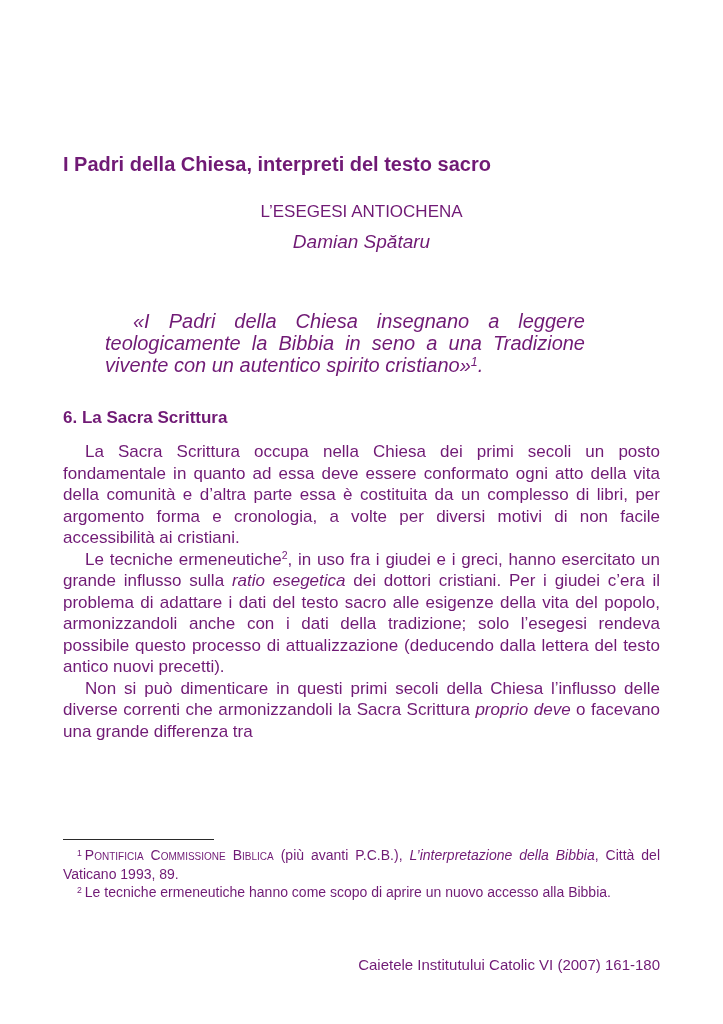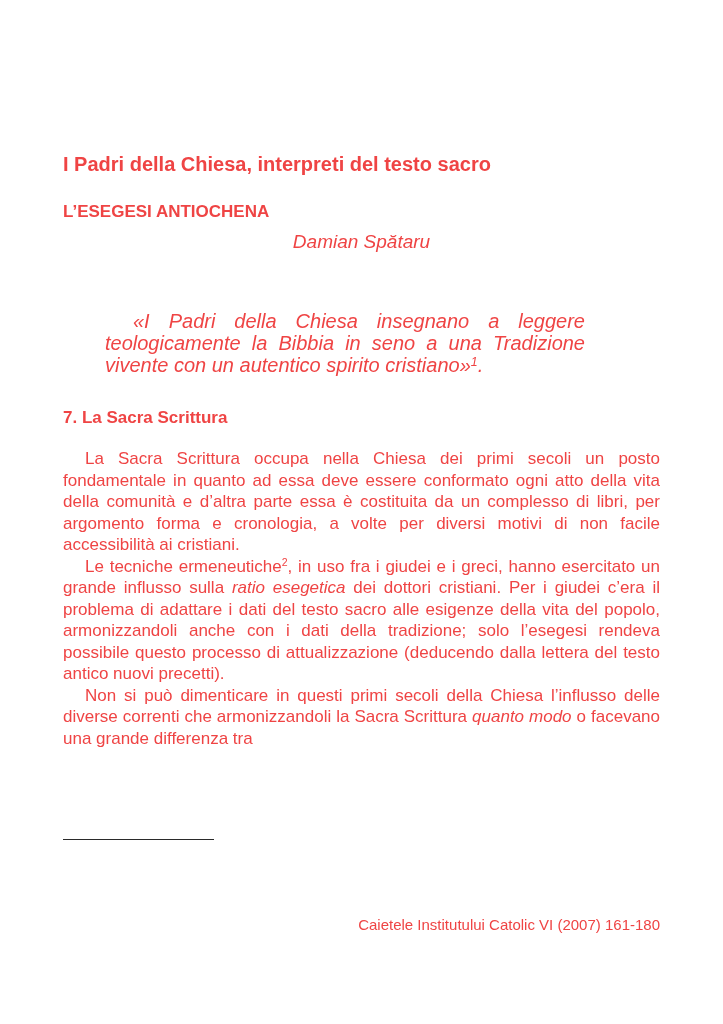--- a/index.html
+++ b/index.html
@@ -4,37 +4,37 @@
 <style>
   * { margin: 0; padding: 0; box-sizing: border-box; }
   html, body { background: #ffffff; }
   .page {
     position: relative;
     width: 723px;
     height: 1024px;
     margin: 0 auto;
     background: #ffffff;
     font-family: "Liberation Sans", sans-serif;
-    color: #ef4444;
+    color: #701a75;
     overflow: hidden;
   }
   .content { padding: 0 63px; }
 
   .title {
     margin-top: 152px;
     font-size: 20px;
     font-weight: bold;
     line-height: 24px;
     text-align: left;
   }
   .subtitle {
     margin-top: 26px;
     font-size: 17px;
-    font-weight: bold;
-    text-align: left;
+    font-weight: normal;
+    text-align: center;
     line-height: 20px;
   }
   .author {
     margin-top: 8px;
     font-size: 19px;
     font-style: italic;
     font-weight: normal;
     text-align: center;
     line-height: 24px;
   }
@@ -55,21 +55,21 @@
     line-height: 20px;
   }
   .subsec-heading {
     margin-top: 38px;
     font-size: 17px;
     font-weight: normal;
     font-style: italic;
     line-height: 20px;
   }
 
-  .body-text { margin-top: 20px; }
+  .body-text { margin-top: 13px; }
   .body-text p {
     font-size: 17px;
     line-height: 21.5px;
     text-align: justify;
     text-indent: 22px;
   }
 
   sup {
     font-size: 62%;
     vertical-align: baseline;
@@ -94,53 +94,55 @@
     line-height: 18.5px;
     text-align: justify;
     text-indent: 14px;
   }
   .fn sup { margin-right: 3px; }
   .sc { font-variant: small-caps; }
 
   .page-footer {
     position: absolute;
     right: 63px;
-    top: 916px;
+    top: 956px;
     font-size: 15px;
     line-height: 18px;
     text-align: right;
   }
 </style>
 </head>
 <body>
 
 <div class="page">
   <div class="content">
 
     <h1 class="title">I Padri della Chiesa, interpreti del testo sacro</h1>
 
     <h2 class="subtitle">L’ESEGESI ANTIOCHENA</h2>
 
     <div class="author">Damian Spătaru</div>
 
     <div class="quote"><span>«I Padri della Chiesa insegnano a leggere teologicamente la Bibbia in seno a una Tradizione vivente con un autentico spirito cristiano»</span><sup>1</sup><span>.</span></div>
 
-    <h3 class="sec-heading">7. La Sacra Scrittura</h3>
+    <h3 class="sec-heading">6. La Sacra Scrittura</h3>
 
 
     <div class="body-text">
       <p>La Sacra Scrittura occupa nella Chiesa dei primi secoli un posto fondamentale in quanto ad essa deve essere conformato ogni atto della vita della comunità e d’altra parte essa è costituita da un complesso di libri, per argomento forma e cronologia, a volte per diversi motivi di non facile accessibilità ai cristiani.</p>
 
       <p><span>Le tecniche ermeneutiche</span><sup>2</sup><span>, in uso fra i giudei e i greci, hanno esercitato un grande influsso sulla </span><em>ratio esegetica</em><span> dei dottori cristiani. Per i giudei c’era il problema di adattare i dati del testo sacro alle esigenze della vita del popolo, armonizzandoli anche con i dati della tradizione; solo l’esegesi rendeva possibile questo processo di attualizzazione (deducendo dalla lettera del testo antico nuovi precetti).</span></p>
 
-      <p><span>Non si può dimenticare in questi primi secoli della Chiesa l’influsso delle diverse correnti che armonizzandoli la Sacra Scrittura </span><em>quanto modo</em><span> o facevano una grande differenza tra</span></p>
+      <p><span>Non si può dimenticare in questi primi secoli della Chiesa l’influsso delle diverse correnti che armonizzandoli la Sacra Scrittura </span><em>proprio deve</em><span> o facevano una grande differenza tra</span></p>
     </div>
 
   </div>
 
   <div class="footnotes">
     <div class="fn-rule"></div>
 
+    <p class="fn"><sup>1</sup><span class="sc">Pontificia Commissione Biblica</span><span> (più avanti P.C.B.), </span><em>L’interpretazione della Bibbia</em><span>, Città del Vaticano 1993, 89.</span></p>
 
+    <p class="fn"><sup>2</sup><span>Le tecniche ermeneutiche hanno come scopo di aprire un nuovo accesso alla Bibbia.</span></p>
   </div>
 
   <div class="page-footer">Caietele Institutului Catolic VI (2007) 161-180</div>
 </div>
 
 </body></html>

